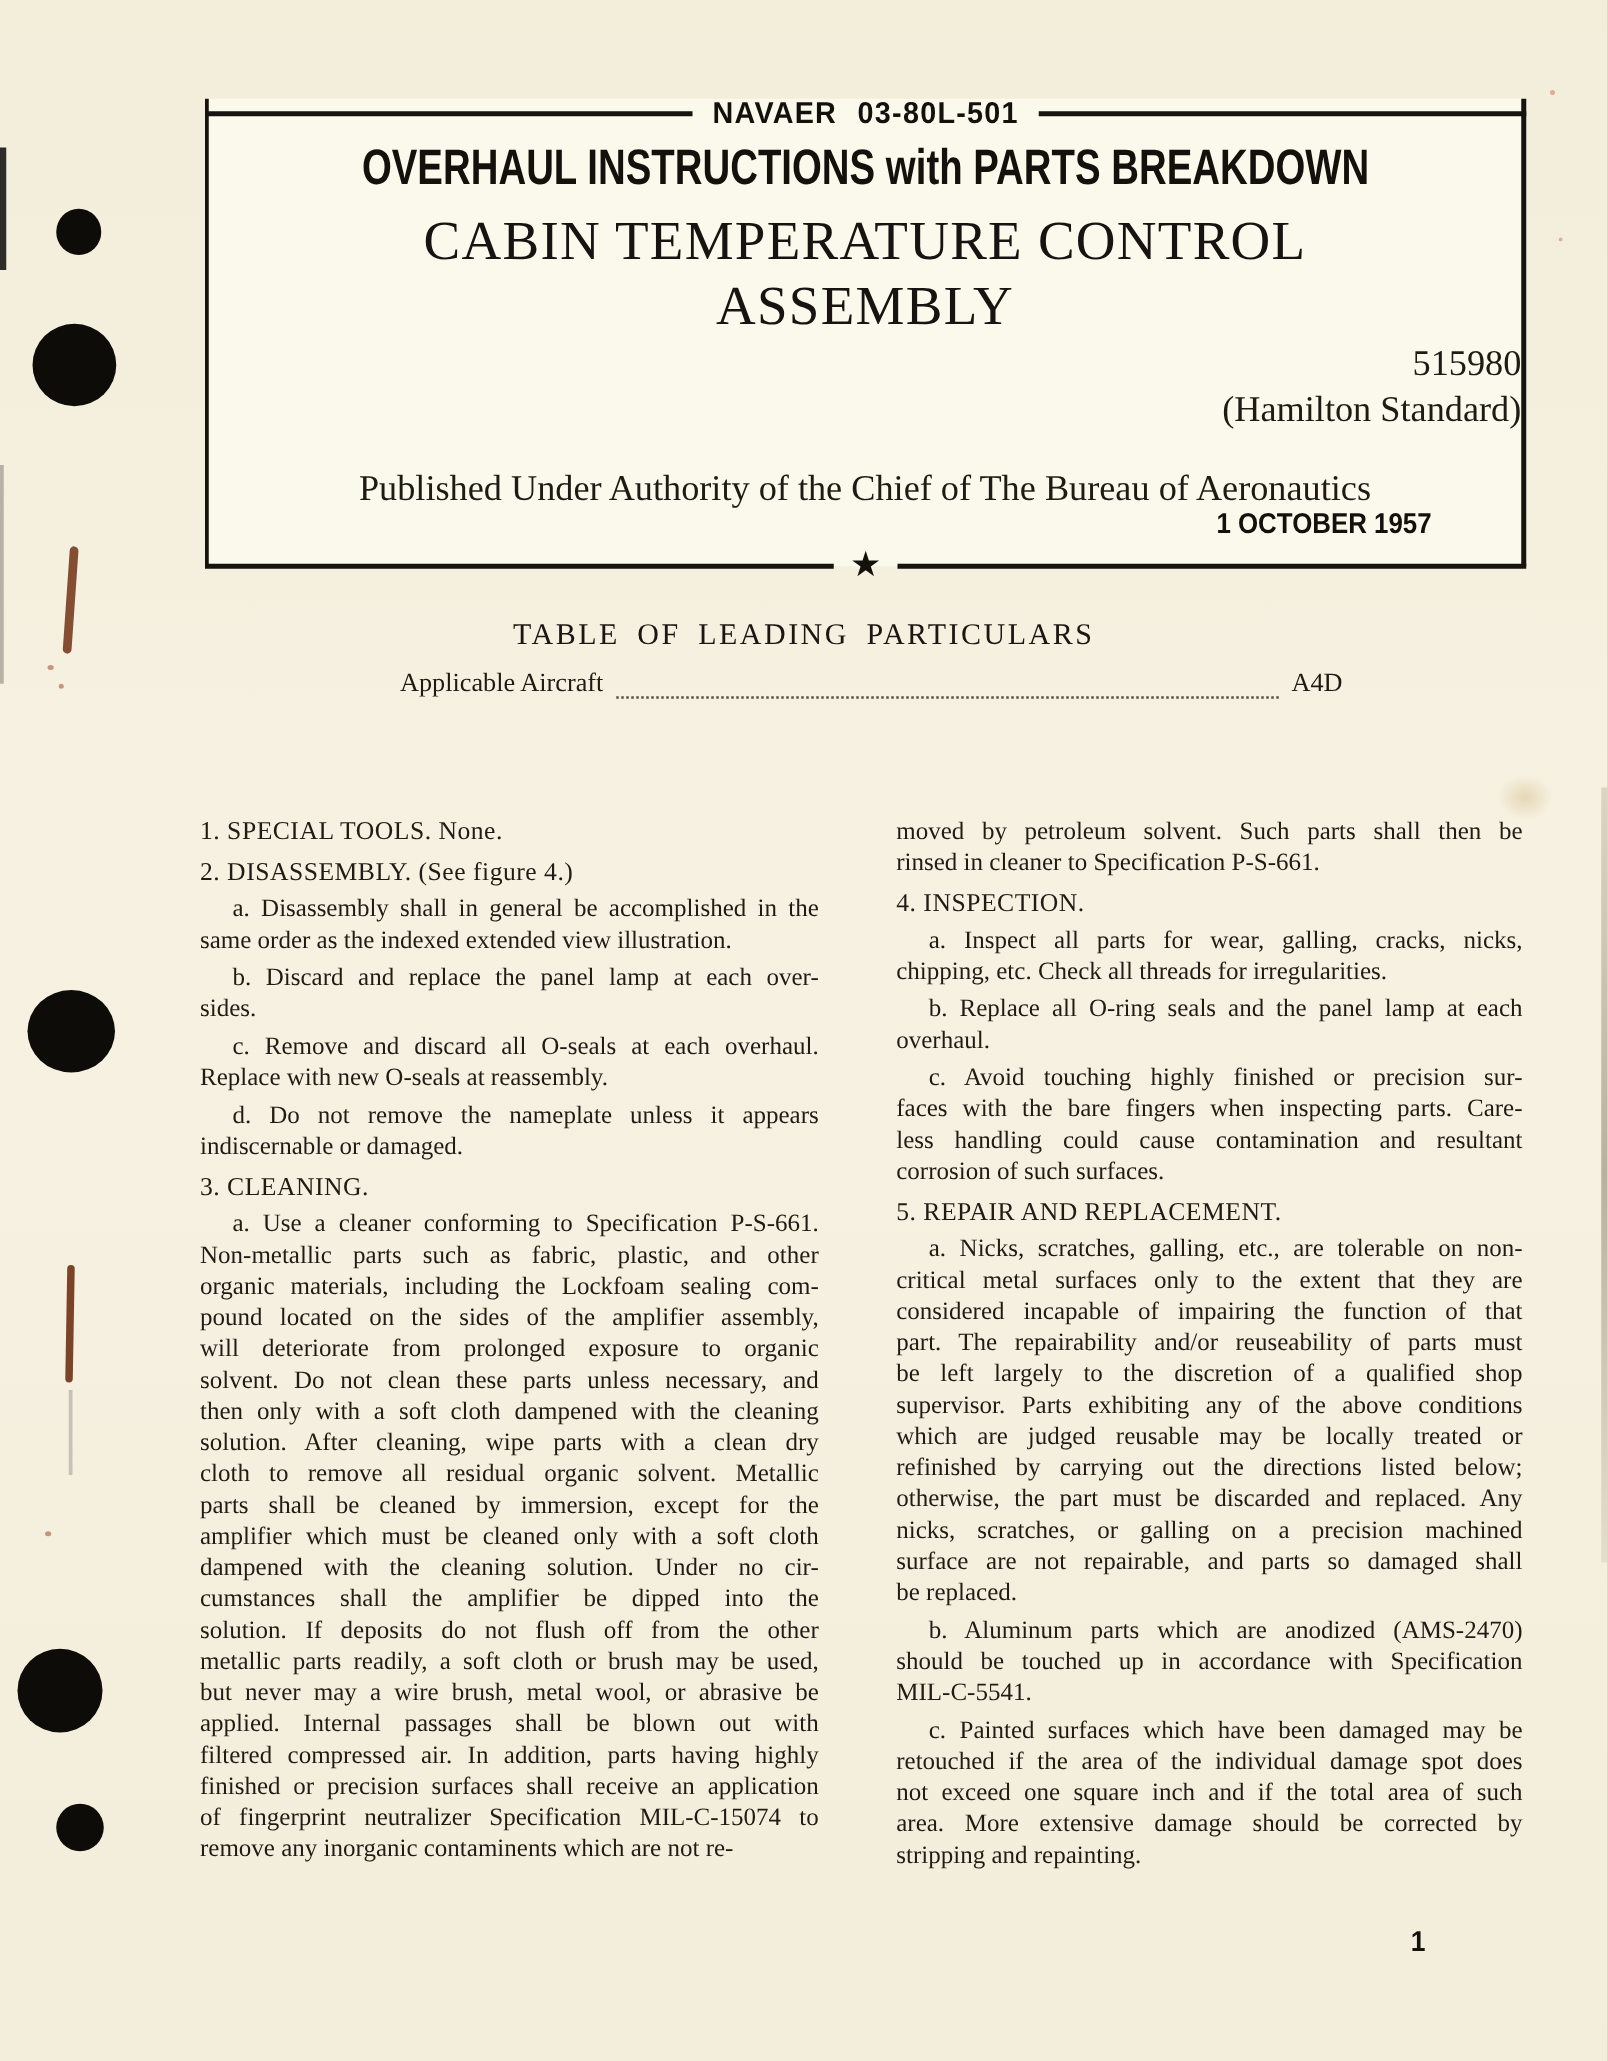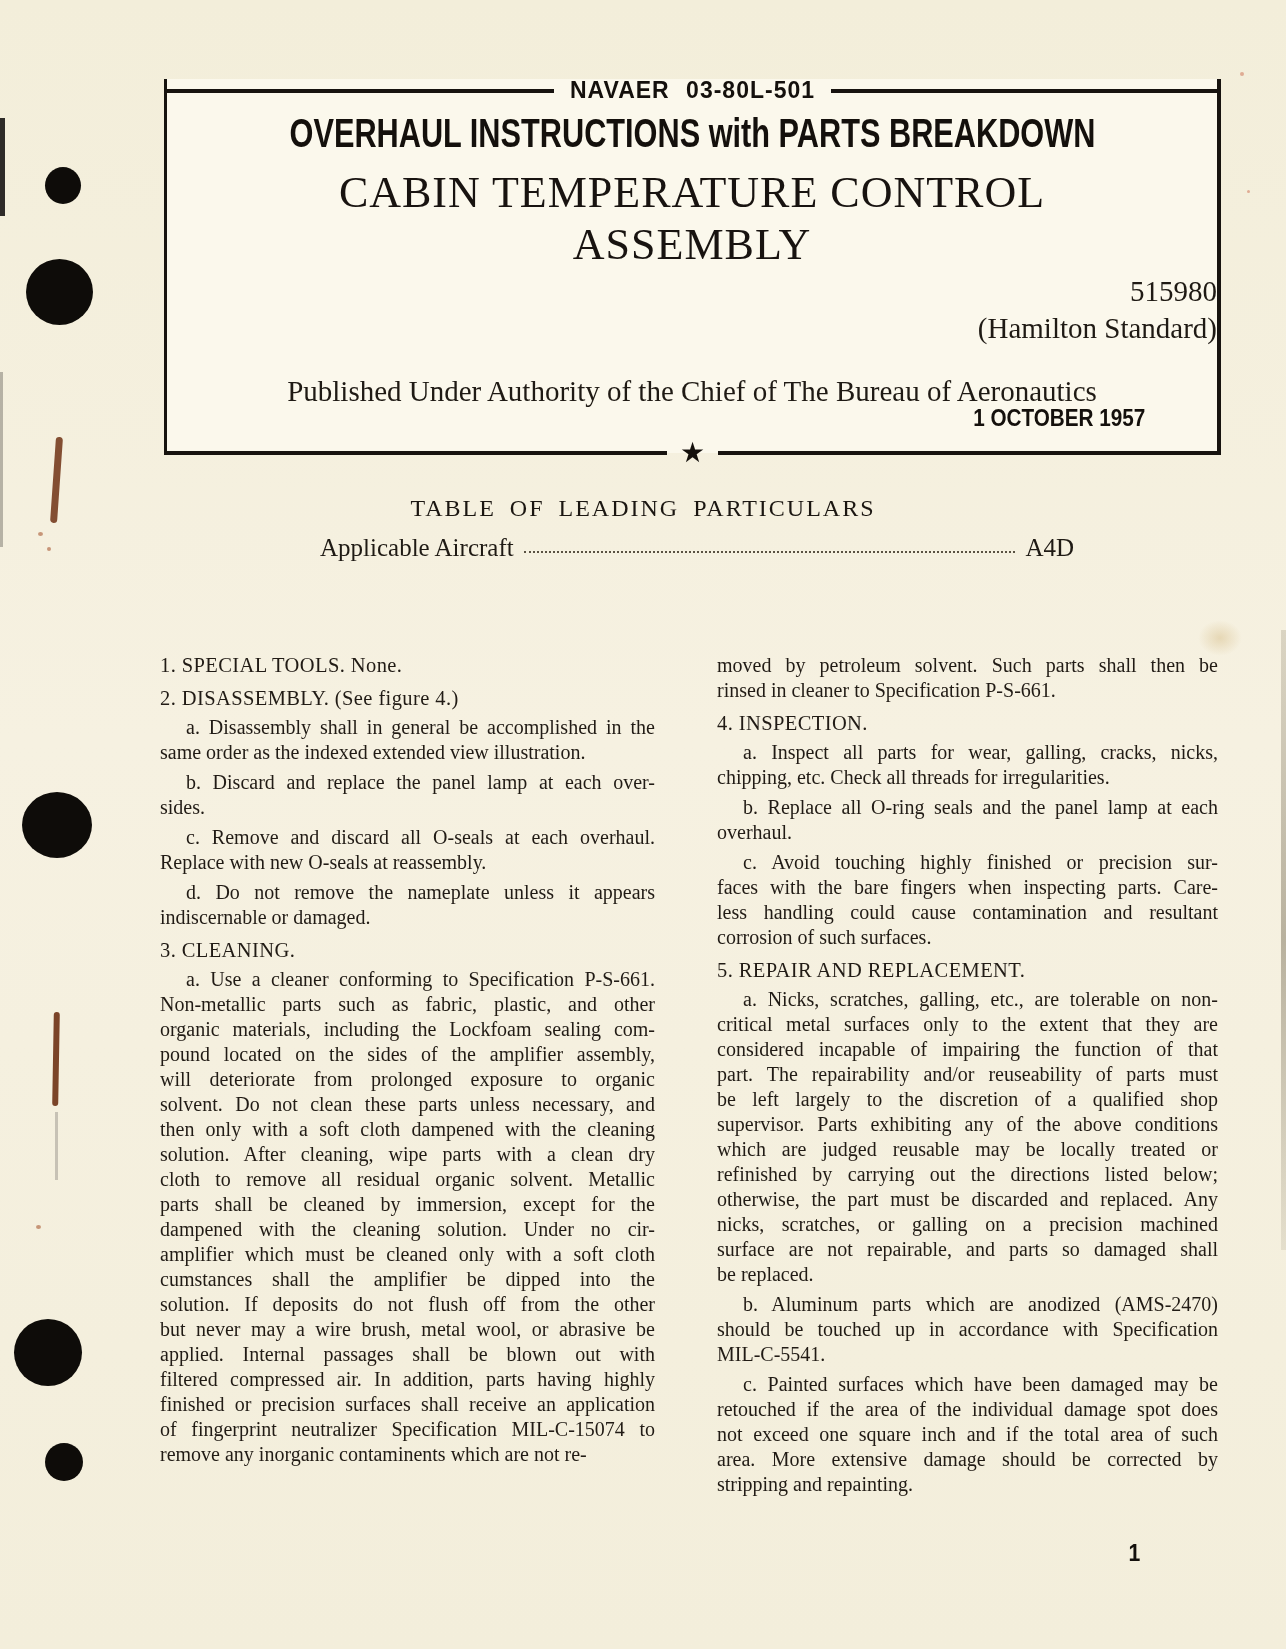--- a/index.html
+++ b/index.html
@@ -28,21 +28,21 @@
   .pn{position:absolute;top:196px;width:100%;text-align:right;font-size:29px;}
   .mfr{position:absolute;top:233px;width:100%;text-align:right;font-size:29px;}
   .auth{position:absolute;top:296px;width:100%;text-align:center;font-size:29px;}
   .date{position:absolute;top:326px;right:72px;font-family:"Liberation Sans",sans-serif;
         font-weight:700;font-size:23px;color:#14100c;transform:scaleX(0.9);transform-origin:right;}
 
   
   .tlp{position:absolute;top:495px;width:100%;text-align:center;font-size:24px;
        letter-spacing:2px;word-spacing:6px;color:#1b1611;}
   .tlp-row{position:absolute;top:534px;left:320px;right:212px;display:flex;
-           align-items:flex-start;font-size:25px;}
+           align-items:flex-end;font-size:21px;}
   .leader{flex:1;border-bottom:2.5px dotted #5a5242;margin:0 10px;height:17px;}
 
   
   .columns{position:absolute;top:653px;left:160px;width:1058px;display:flex;gap:62px;
            font-size:20px;color:#211b15;}
   .col{flex:none;}
   .col-left{width:495px;}
   .col-right{width:501px;}
   .block{margin:0 0 5px 0;}
   .block.heading{margin:8px 0 4px 0;font-size:20.5px;letter-spacing:0.4px;}
@@ -148,24 +148,25 @@
           <div class="line first">a. Use a cleaner conforming to Specification P-S-661.</div>
           <div class="line">Non-metallic parts such as fabric, plastic, and other</div>
           <div class="line">organic materials, including the Lockfoam sealing com-</div>
           <div class="line">pound located on the sides of the amplifier assembly,</div>
           <div class="line">will deteriorate from prolonged exposure to organic</div>
           <div class="line">solvent. Do not clean these parts unless necessary, and</div>
           <div class="line">then only with a soft cloth dampened with the cleaning</div>
           <div class="line">solution. After cleaning, wipe parts with a clean dry</div>
           <div class="line">cloth to remove all residual organic solvent. Metallic</div>
           <div class="line">parts shall be cleaned by immersion, except for the</div>
+          <div class="line">amplifier which must be cleaned only with a soft cloth</div>
           <div class="line">dampened with the cleaning solution. Under no cir-</div>
-          <div class="line">amplifier which must be cleaned only with a soft cloth</div>
           <div class="line">cumstances shall the amplifier be dipped into the</div>
           <div class="line">solution. If deposits do not flush off from the other</div>
+          <div class="line">metallic parts readily, a soft cloth or brush may be used,</div>
           <div class="line">but never may a wire brush, metal wool, or abrasive be</div>
           <div class="line">applied. Internal passages shall be blown out with</div>
           <div class="line">filtered compressed air. In addition, parts having highly</div>
           <div class="line">finished or precision surfaces shall receive an application</div>
           <div class="line">of fingerprint neutralizer Specification MIL-C-15074 to</div>
           <div class="line last">remove any inorganic contaminents which are not re-</div>
         </div>
       </div>
     <div class="col col-right">
         <div class="block para">

